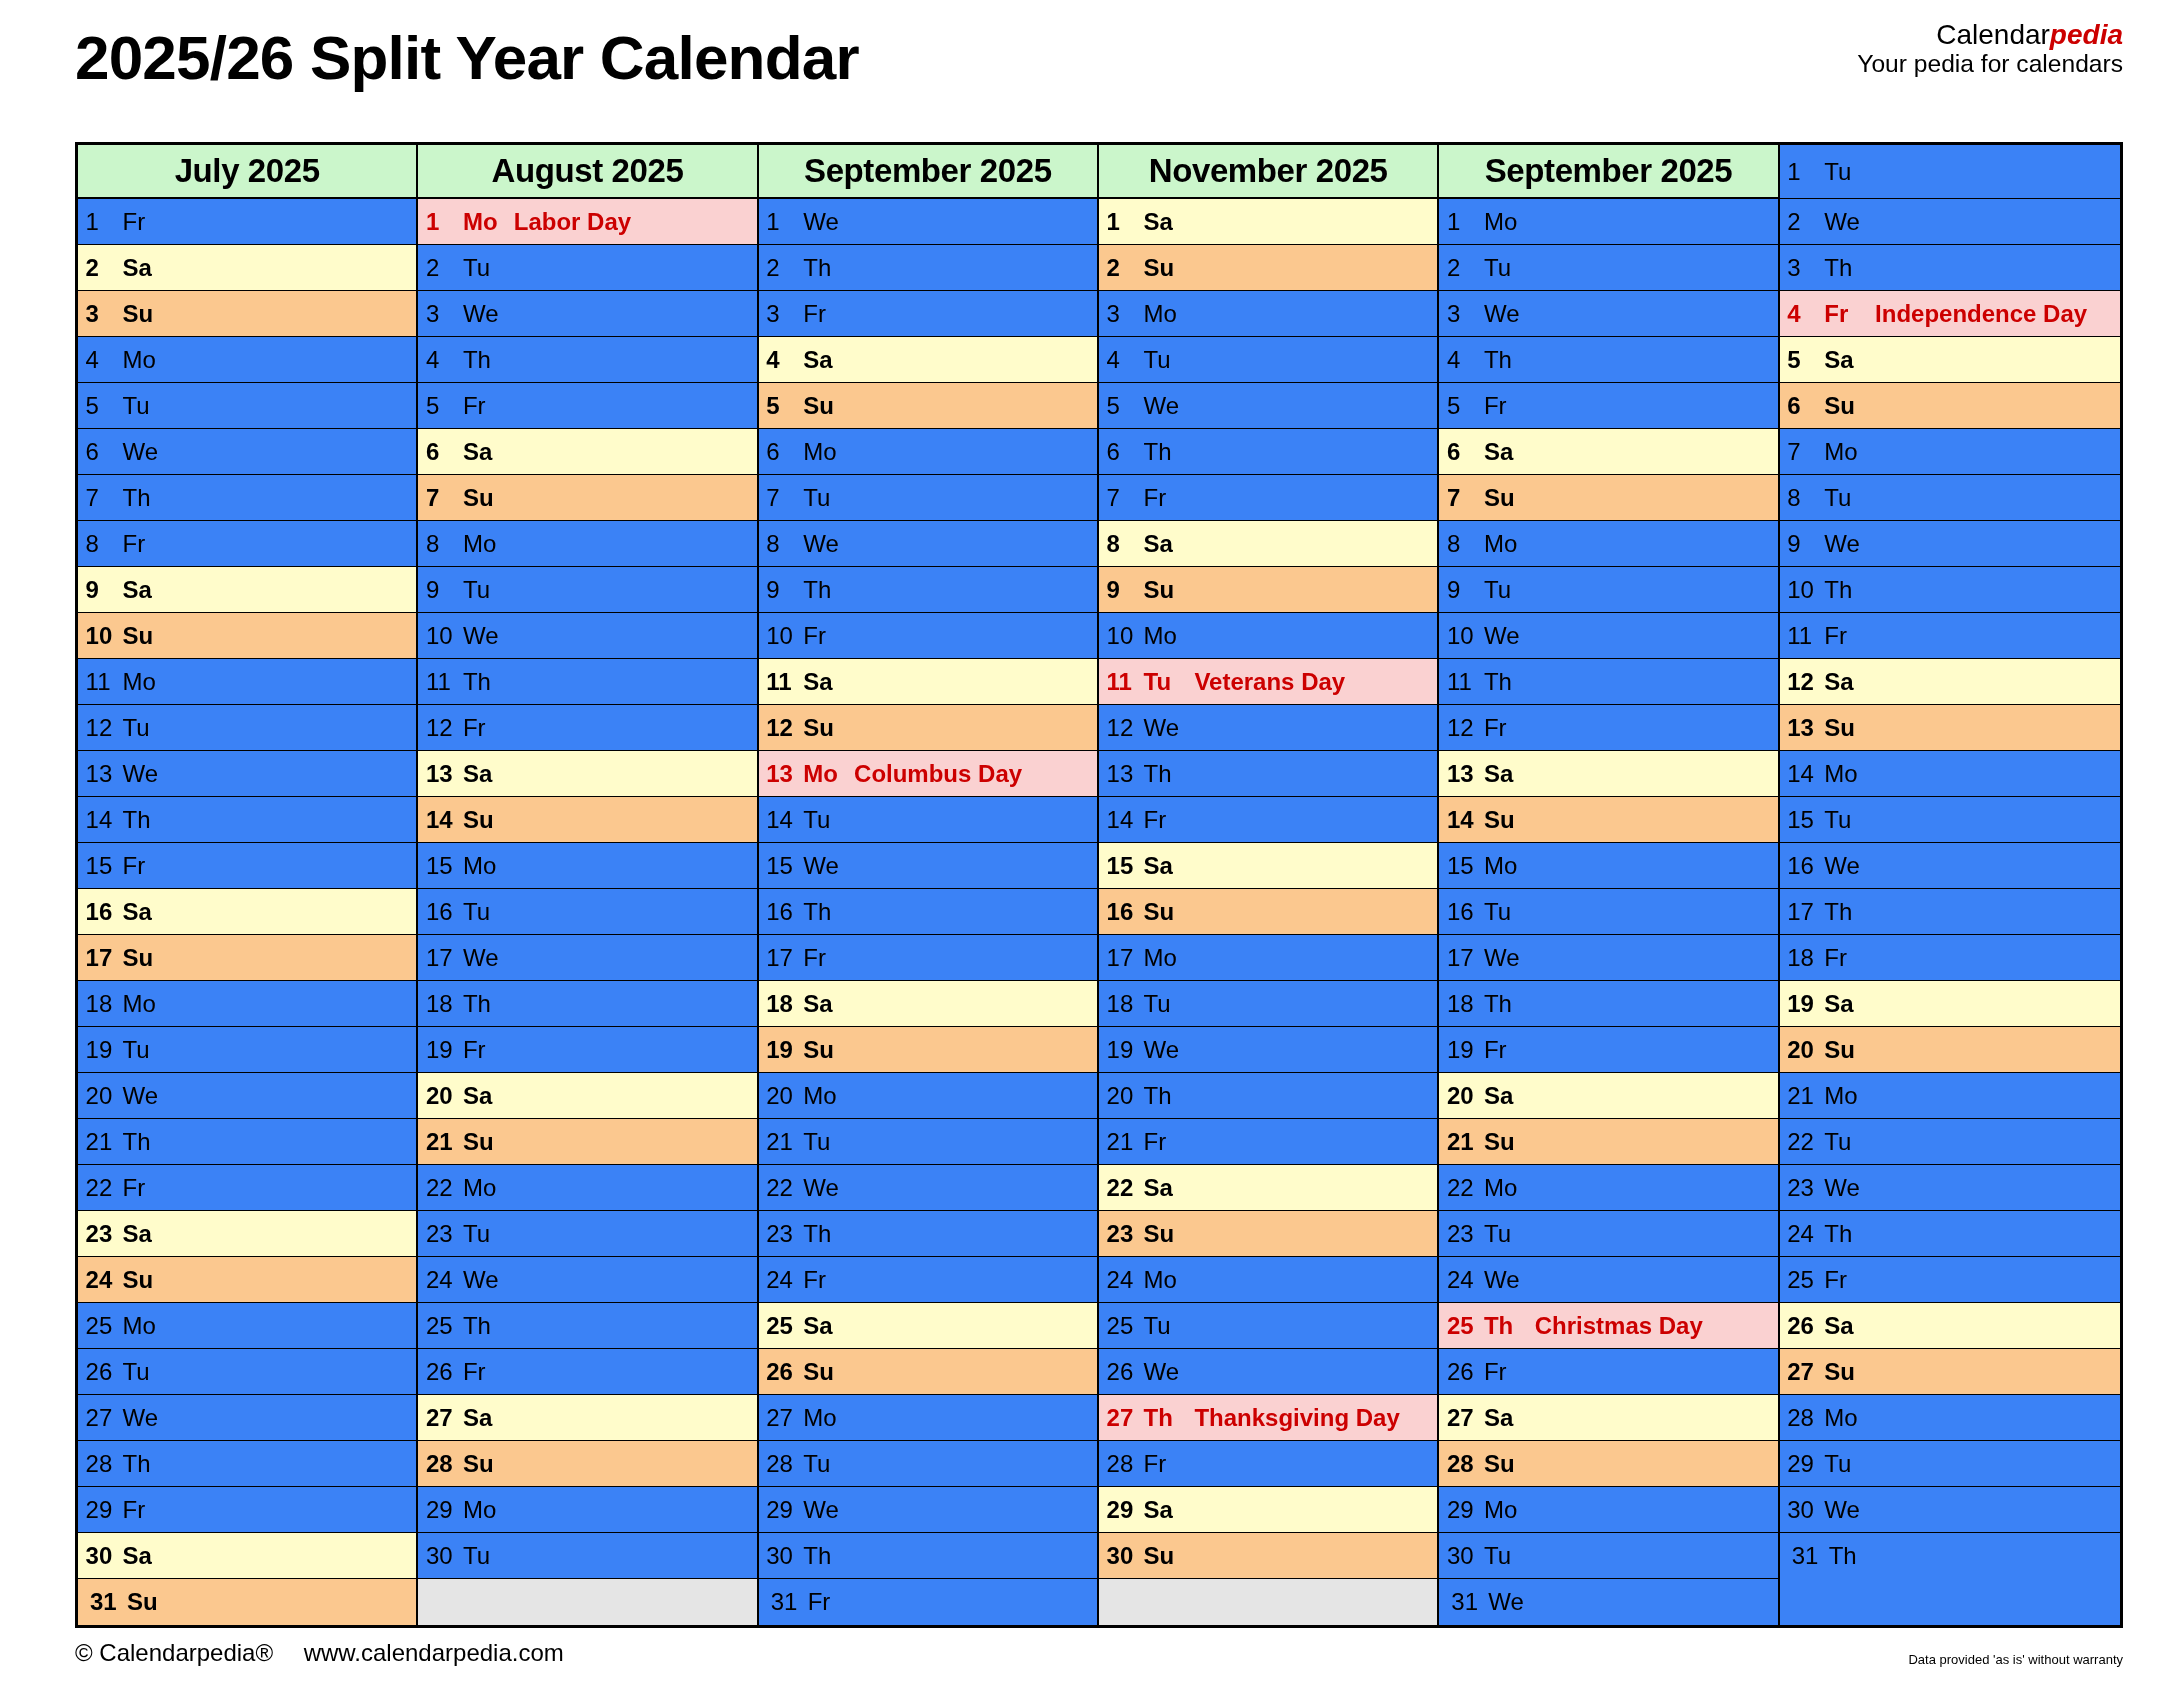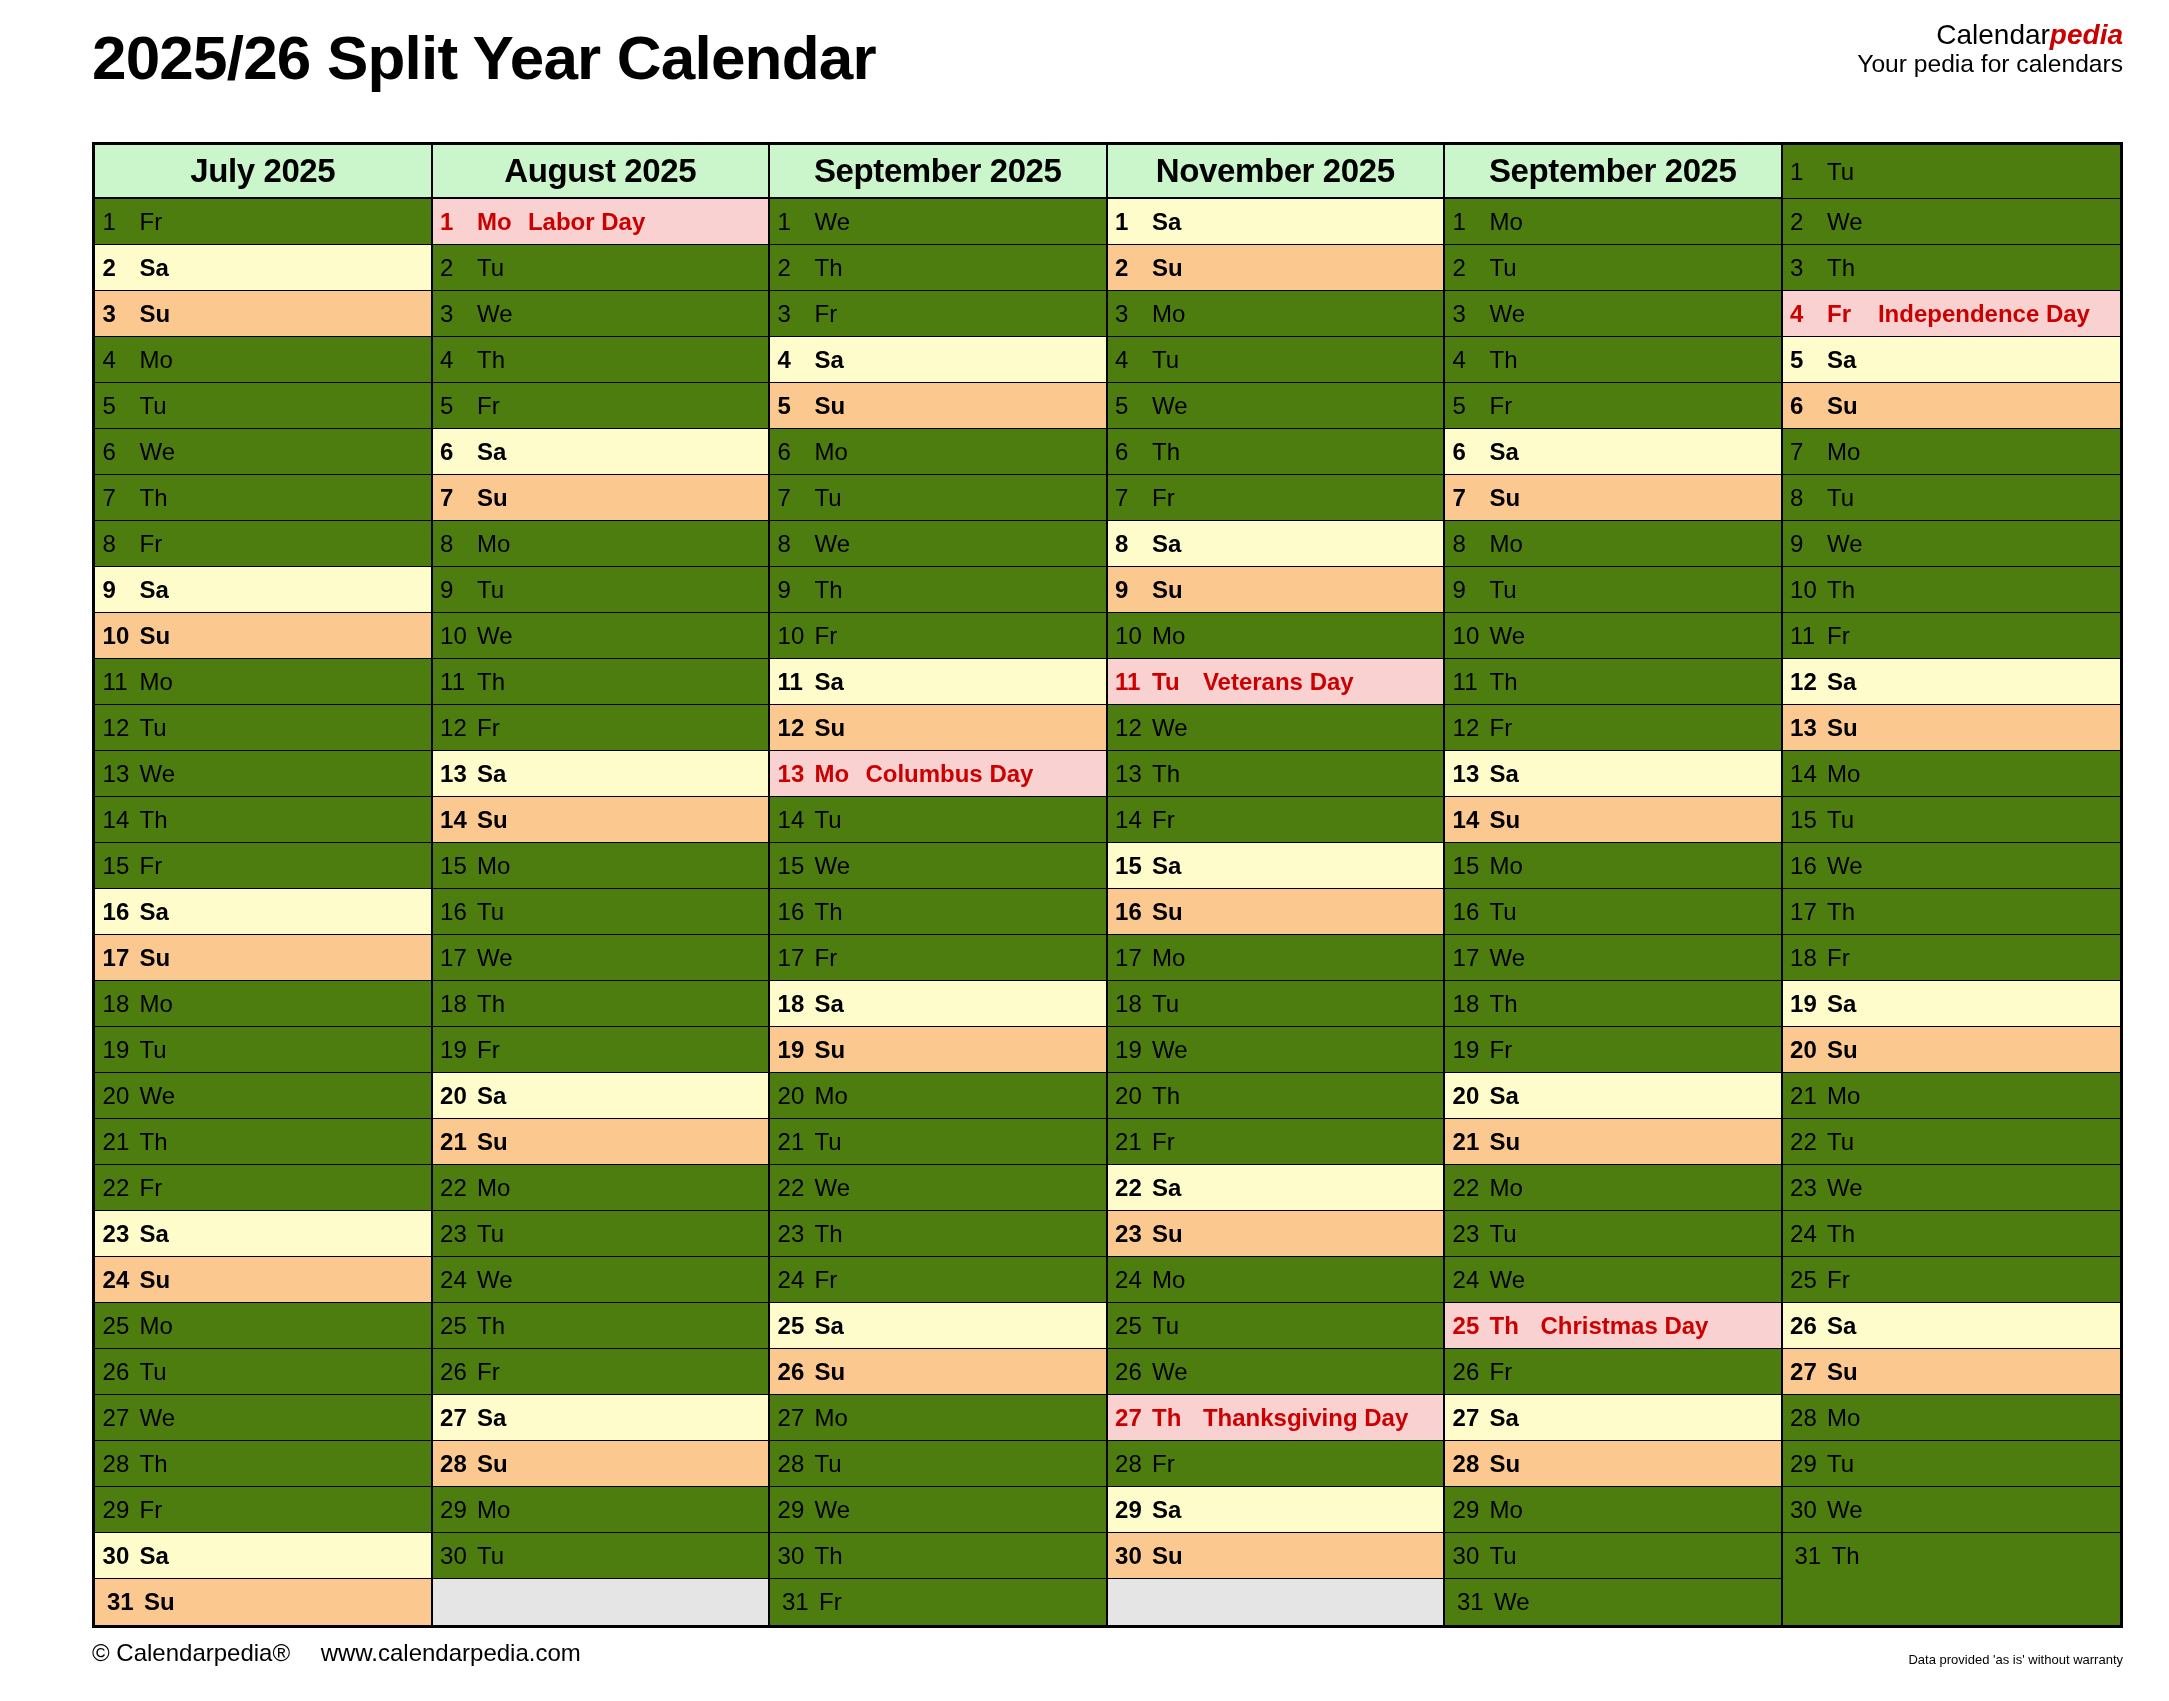--- a/index.html
+++ b/index.html
@@ -4,40 +4,40 @@
 <style>
   html,body{margin:0;padding:0;}
   body{
     width:2170px;height:1702px;
     background:#ffffff;
     font-family:"Liberation Sans","DejaVu Sans",sans-serif;
     color:#000;
     overflow:hidden;
     position:relative;
   }
-  .page{padding:0 47px 0 75px;box-sizing:border-box;margin-left:17px;}
+  .page{padding:0 47px 0 75px;box-sizing:border-box;}
 
   
   .top{display:flex;justify-content:space-between;align-items:flex-start;height:142px;}
   .title{
     font-size:62px;font-weight:bold;margin:22px 0 0 0;
     letter-spacing:-0.8px;white-space:nowrap;
   }
   .logo{text-align:right;margin-top:20.3px;line-height:1.04;}
   .logo-brand{font-size:28px;letter-spacing:0;}
   .logo-red{color:#cc0000;font-weight:bold;font-style:italic;}
   .logo-tagline{font-size:24.6px;margin-top:1.7px;}
 
   
   .cal{
     display:grid;
     grid-template-columns:repeat(6,1fr);
     grid-template-rows:54px repeat(31,46px);
     border:3.4px solid #000;
-    background:#4d7c0f;
+    background:#3b82f6;
   }
   .cell{
     box-sizing:border-box;
     border-right:2.5px solid #000;
     border-bottom:1.7px solid #000;
     display:flex;align-items:center;
     font-size:24px;
     padding-left:7.6px;
     overflow:hidden;white-space:nowrap;
   }

